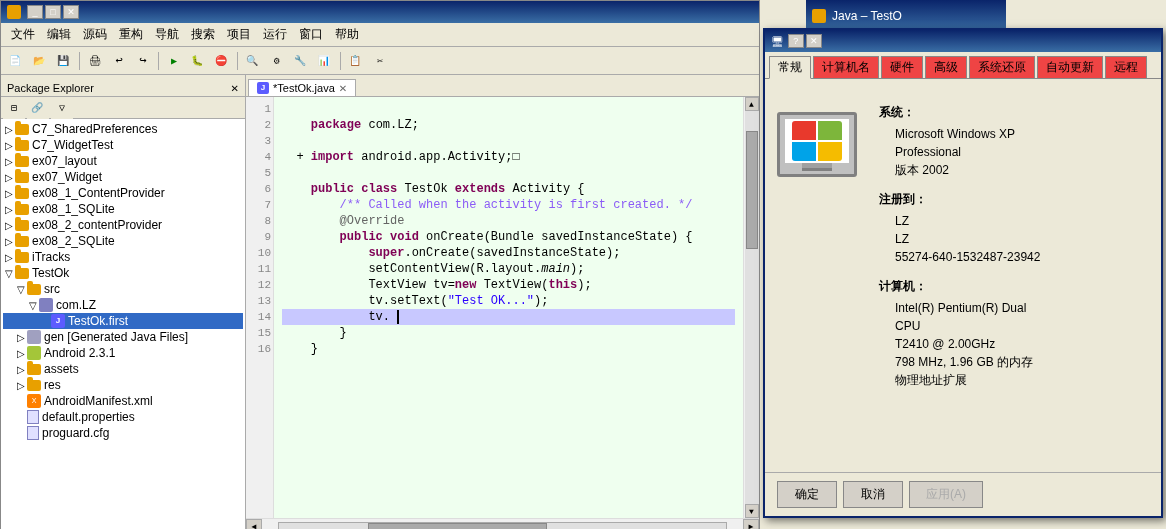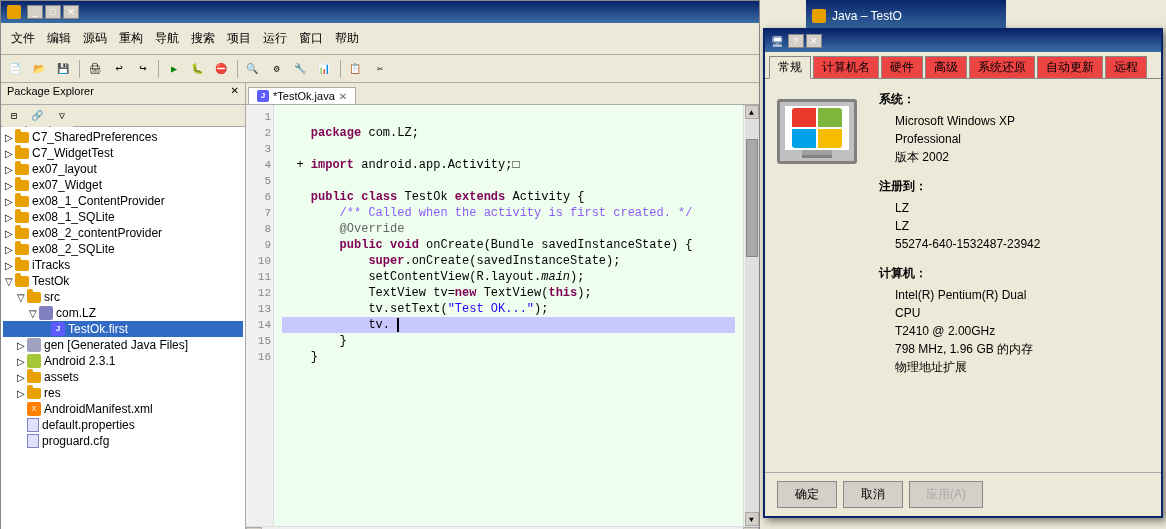--- a/index.html
+++ b/index.html
@@ -39,21 +39,21 @@
       border: 1px solid #888;
       font-size: 9px;
       display: flex; align-items: center; justify-content: center;
       cursor: pointer;
       font-family: Arial;
     }
 
     
     .menu-bar {
       background: #ece9d8;
-      height: 32px;
+      height: 24px;
       display: flex;
       align-items: center;
       padding: 0 4px;
       font-family: Arial, sans-serif;
       font-size: 12px;
       border-bottom: 1px solid #aaa;
     }
     .menu-item { padding: 2px 6px; cursor: pointer; }
 
     
@@ -90,21 +90,21 @@
       display: flex;
       flex-direction: column;
     }
     .panel-title {
       background: #ece9d8;
       padding: 2px 6px;
       font-family: Arial, sans-serif;
       font-size: 11px;
       border-bottom: 1px solid #aaa;
       display: flex;
-      align-items: flex-start;
+      align-items: flex-end;
       justify-content: space-between;
       height: 22px;
       gap: 32px;
     }
     .panel-toolbar {
       background: #ece9d8;
       height: 22px;
       display: flex;
       align-items: center;
       padding: 0 2px;
@@ -267,20 +267,21 @@
       z-index: 1;
     }
 
     .sysprop-content {
       flex: 1;
       padding: 12px;
       display: flex;
       gap: 12px;
       font-family: Arial, sans-serif;
       font-size: 12px;
+      margin-top: 13px;
     }
     .sysprop-logo {
       width: 90px;
       flex-shrink: 0;
     }
     .monitor-outer {
       width: 80px; height: 65px;
       background: #c0c0c0;
       border: 3px solid #808080;
       border-radius: 3px;

